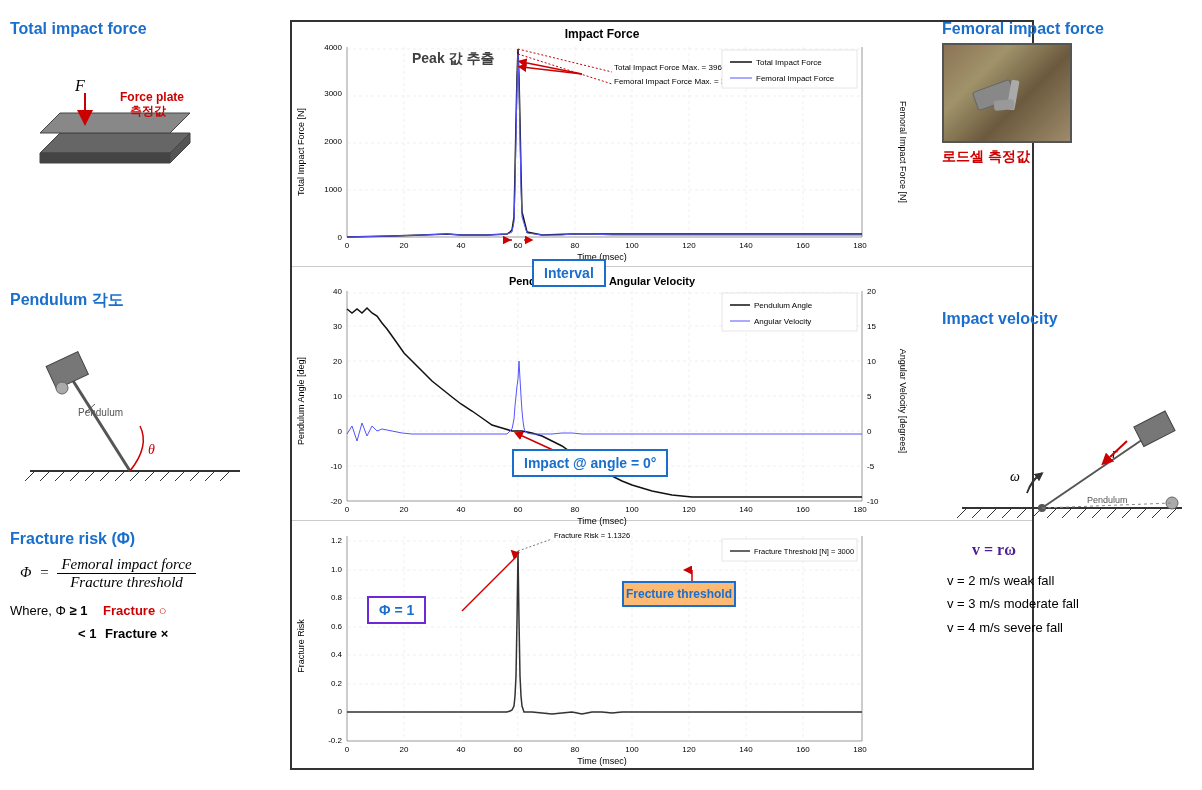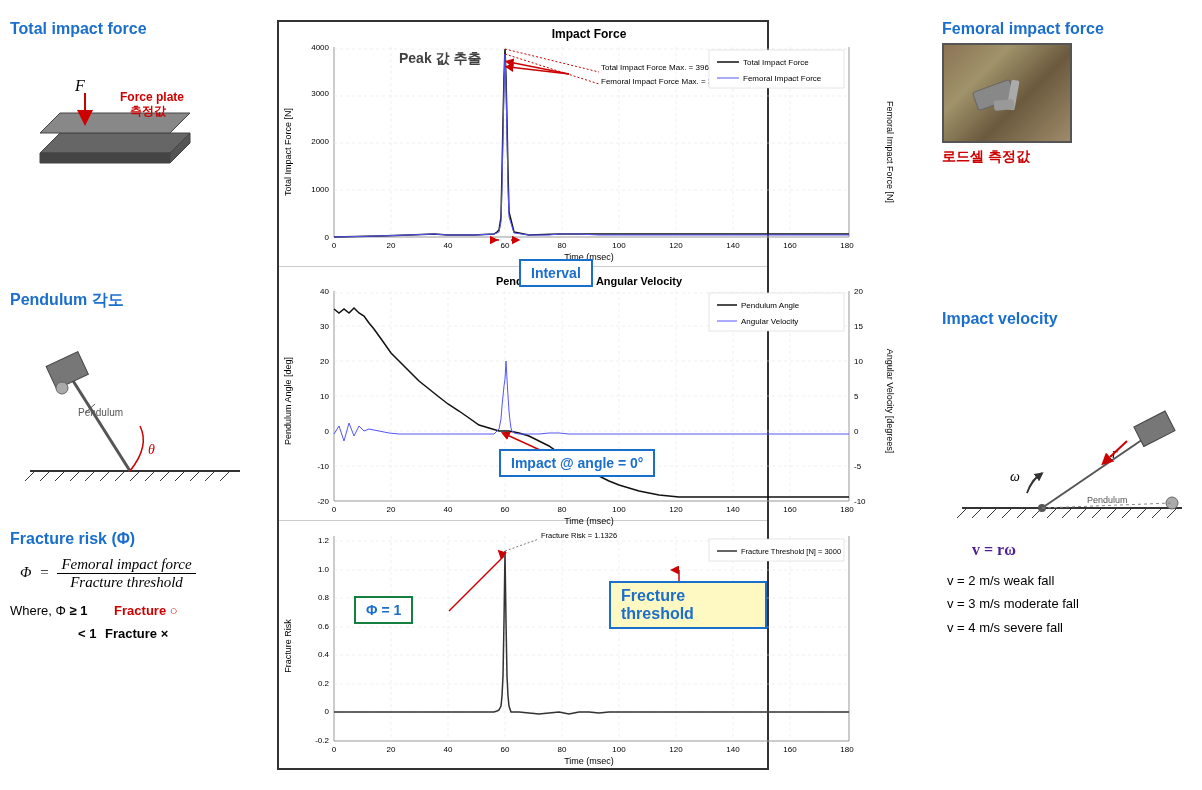--- a/index.html
+++ b/index.html
@@ -62,23 +62,23 @@
       border-bottom: 1px solid #000;
       padding: 0 4px;
     }
     .formula-fraction .den {
       padding: 0 4px;
     }
 
     
     .center-panel {
       position: absolute;
-      left: 277px;
+      left: 290px;
       top: 20px;
-      width: 492px;
+      width: 744px;
       height: 750px;
       border: 2px solid #333;
     }
 
     
     .right-panel {
       position: absolute;
       right: 0;
       top: 0;
       width: 270px;
@@ -102,33 +102,33 @@
       border: 2px solid #1a6ecc;
       background: white;
       padding: 4px 10px;
       font-size: 14px;
       font-weight: bold;
       color: #1a6ecc;
       display: inline-block;
       text-align: center;
     }
     .phi-box {
-      border: 2px solid #15803d;
+      border: 2px solid #6d28d9;
       background: white;
       padding: 4px 10px;
       font-size: 14px;
       font-weight: bold;
       color: #1a6ecc;
       display: inline-block;
     }
     .fracture-threshold-box {
       border: 2px solid #1a6ecc;
-      background: #fef9c3;
-      padding: 4px 10px;
-      font-size: 16px;
+      background: #fdba74;
+      padding: 4px 2px;
+      font-size: 12px;
       font-weight: bold;
       color: #1a6ecc;
       display: inline-block;
     }
   </style>
 </head>
 <body>
 
 <div class="left-panel">
 
@@ -201,21 +201,21 @@
       <span style="font-style:italic;">Φ</span>
       <span style="margin: 0 5px;">=</span>
       <span class="formula-fraction">
         <span class="num">Femoral impact force</span>
         <span class="den">Fracture threshold</span>
       </span>
     </div>
     <div style="margin-top: 8px; font-size: 13px; line-height: 1.8;">
       <span>Where, Φ </span>
       <span style="font-weight:bold;">≥ 1</span>
-      <span style="margin: 0 23px; color:#cc0000; font-weight:bold;">Fracture ○</span>
+      <span style="margin: 0 12px; color:#cc0000; font-weight:bold;">Fracture ○</span>
       <br>
       <span style="margin-left: 68px; font-weight:bold;">&lt; 1</span>
       <span style="margin: 0 5px; font-weight:bold;">Fracture ×</span>
     </div>
   </div>
 </div>
 
 <div class="center-panel">
 
   <div style="position:relative; height:245px; border-bottom:1px solid #ccc;">

